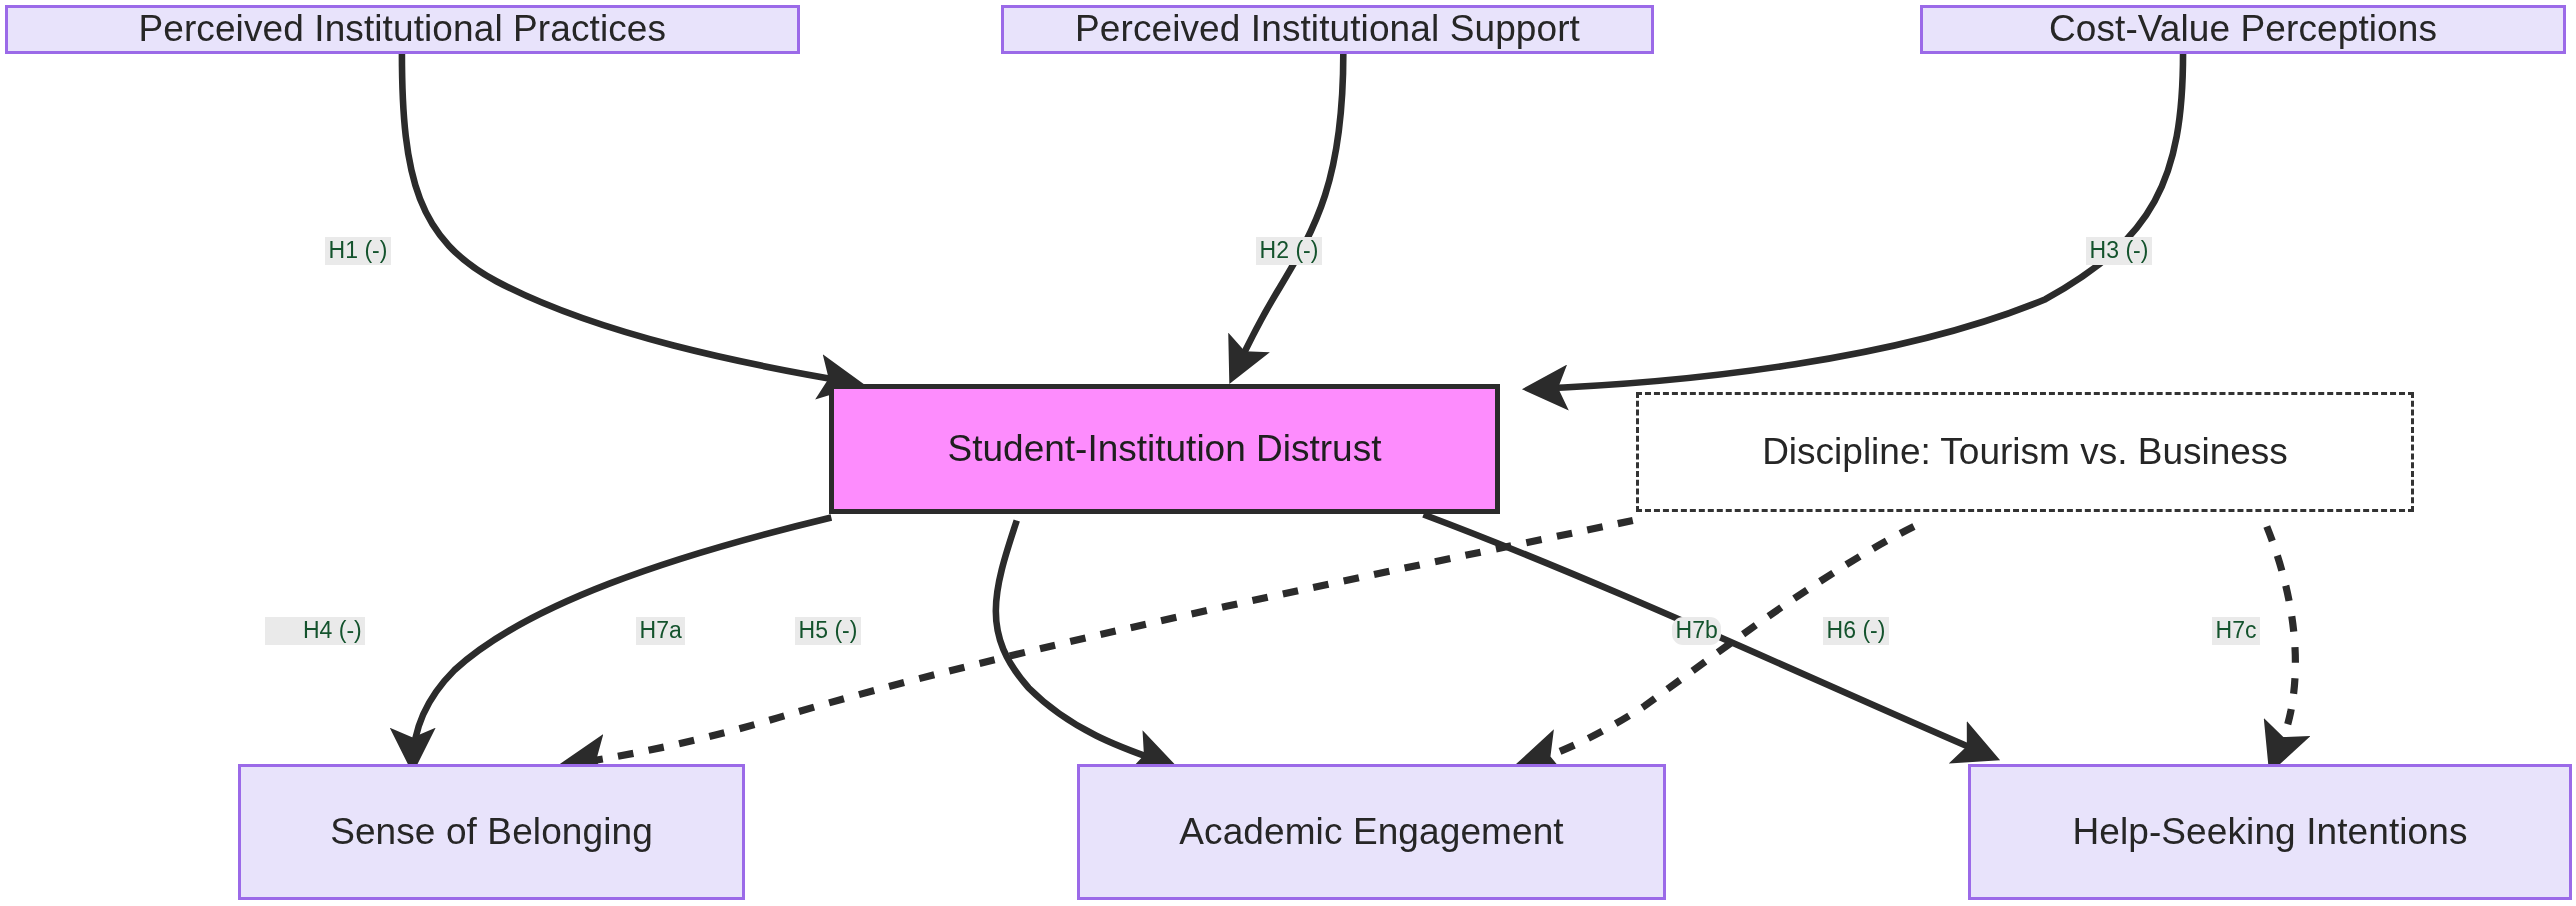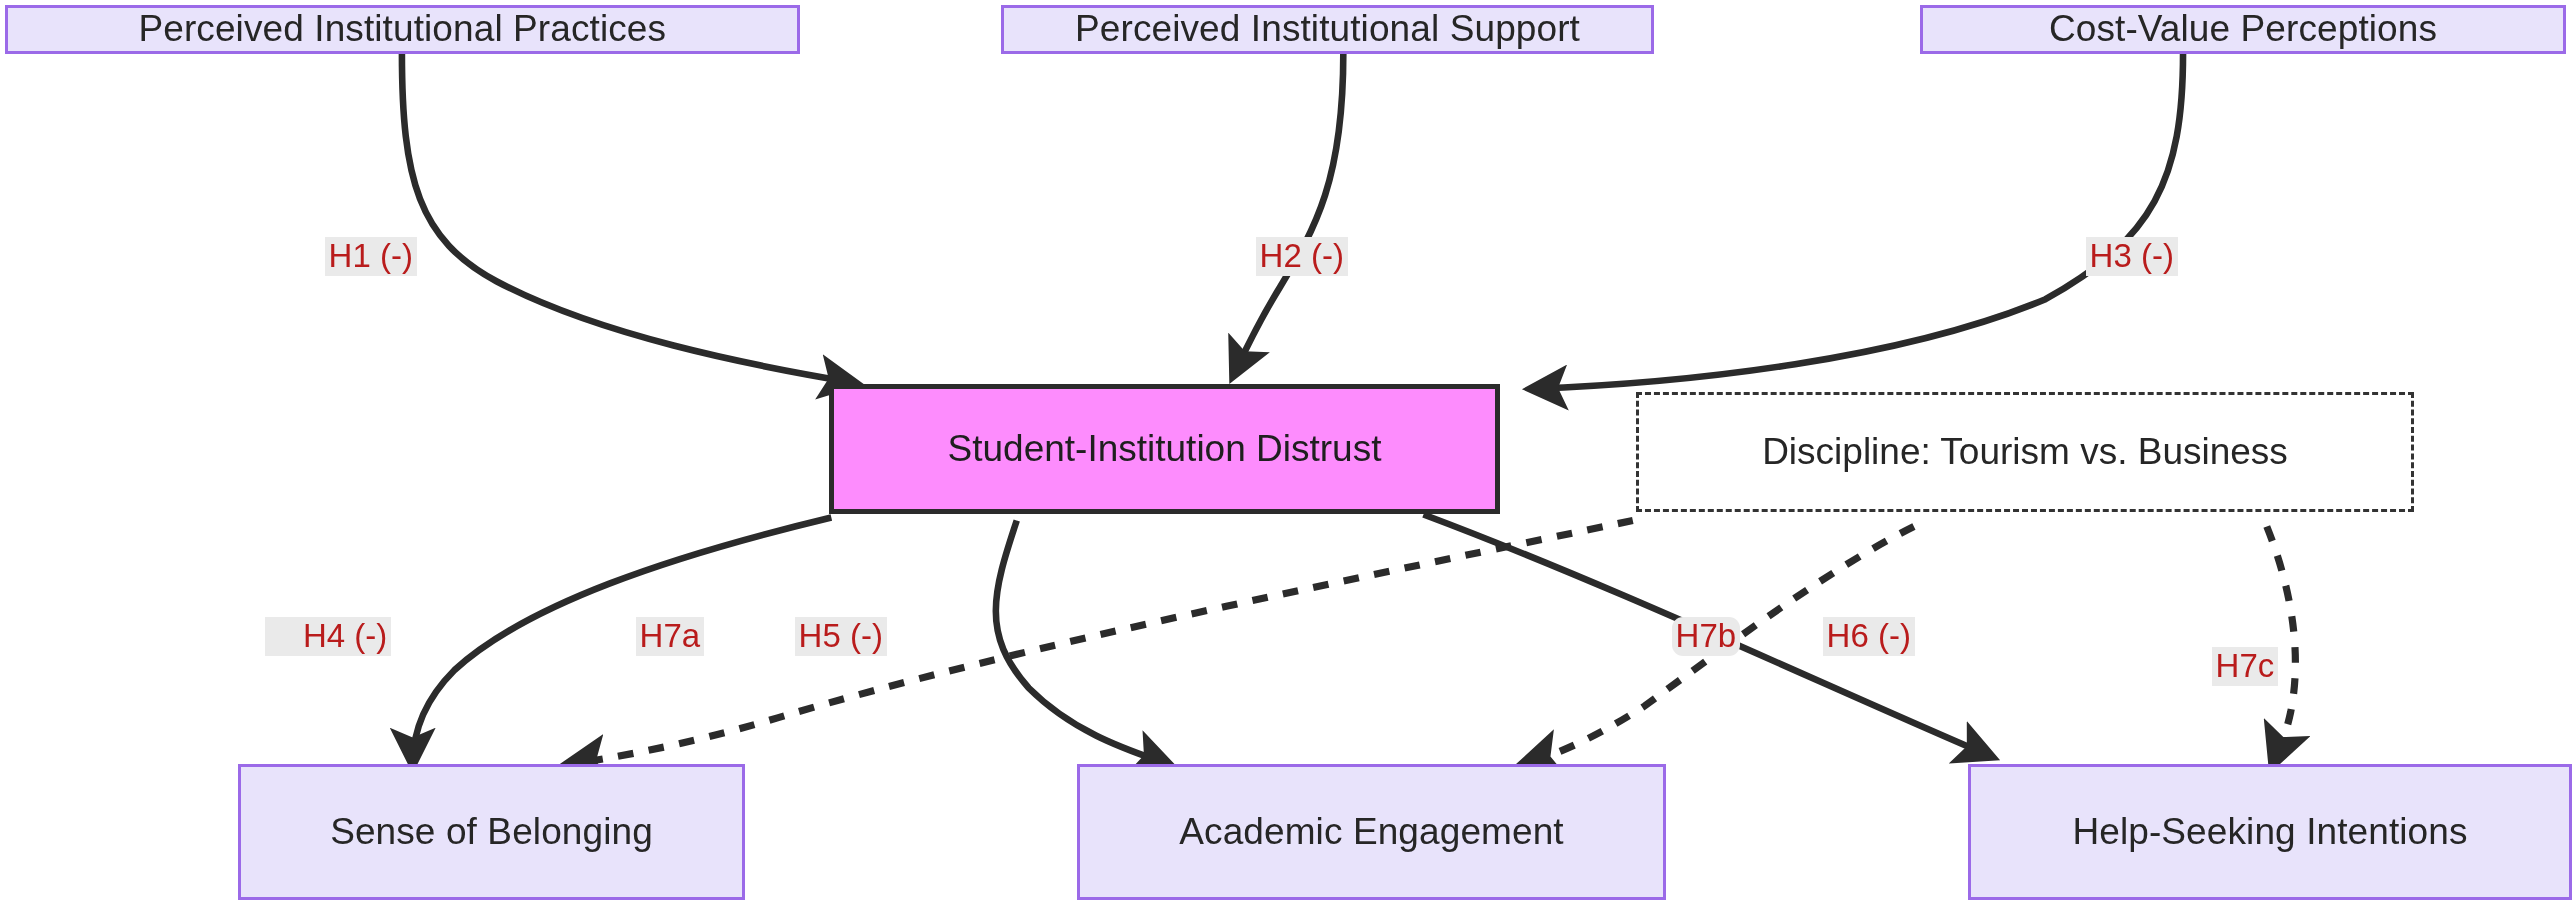--- a/index.html
+++ b/index.html
@@ -13,21 +13,21 @@
   .node-core{
     background:#fd8cfd;border:5.4px solid #2b2b2b;color:#1f1f1f;font-size:37px;
   }
   .node-mod{
     background:transparent;border:3.6px dashed #333333;color:#262626;font-size:37px;
   }
   .node span{white-space:nowrap;}
   svg#edges{position:absolute;left:0;top:0;width:2576px;height:907px;pointer-events:none;}
   .edge{fill:none;stroke:#2b2b2b;stroke-width:11;}
   .edge.dashed{stroke-dasharray:26 26;stroke-width:12;}
-  .elabel{position:absolute;background:#eaeaea;color:#b91c1c;font-size:33px;
+  .elabel{position:absolute;background:#eaeaea;color:#14532d;font-size:23px;
           padding:1.2px 3.6px;white-space:nowrap;line-height:1.12;}
 </style>
 </head>
 <body>
 
 <div id="stage">
 
   <svg id="edges" viewBox="0 0 4307 1516">
     <defs>
       <marker id="ah" markerWidth="7" markerHeight="7" refX="5.6" refY="3.5" orient="auto" markerUnits="strokeWidths">
@@ -95,16 +95,16 @@
   <div class="elabel" style="left:265px;top:617px;padding-left:38px;">H4 (-)</div>
 
   <div class="elabel" style="left:636px;top:617px;">H7a</div>
 
   <div class="elabel" style="left:795px;top:617px;">H5 (-)</div>
 
   <div class="elabel" style="left:1672px;top:617px;border-radius:11px;">H7b</div>
 
   <div class="elabel" style="left:1823px;top:617px;">H6 (-)</div>
 
-  <div class="elabel" style="left:2212px;top:617px;margin-top:30px;">H7c</div>
+  <div class="elabel" style="left:2212px;top:617px;">H7c</div>
 
 </div>
 
 
 </body></html>

